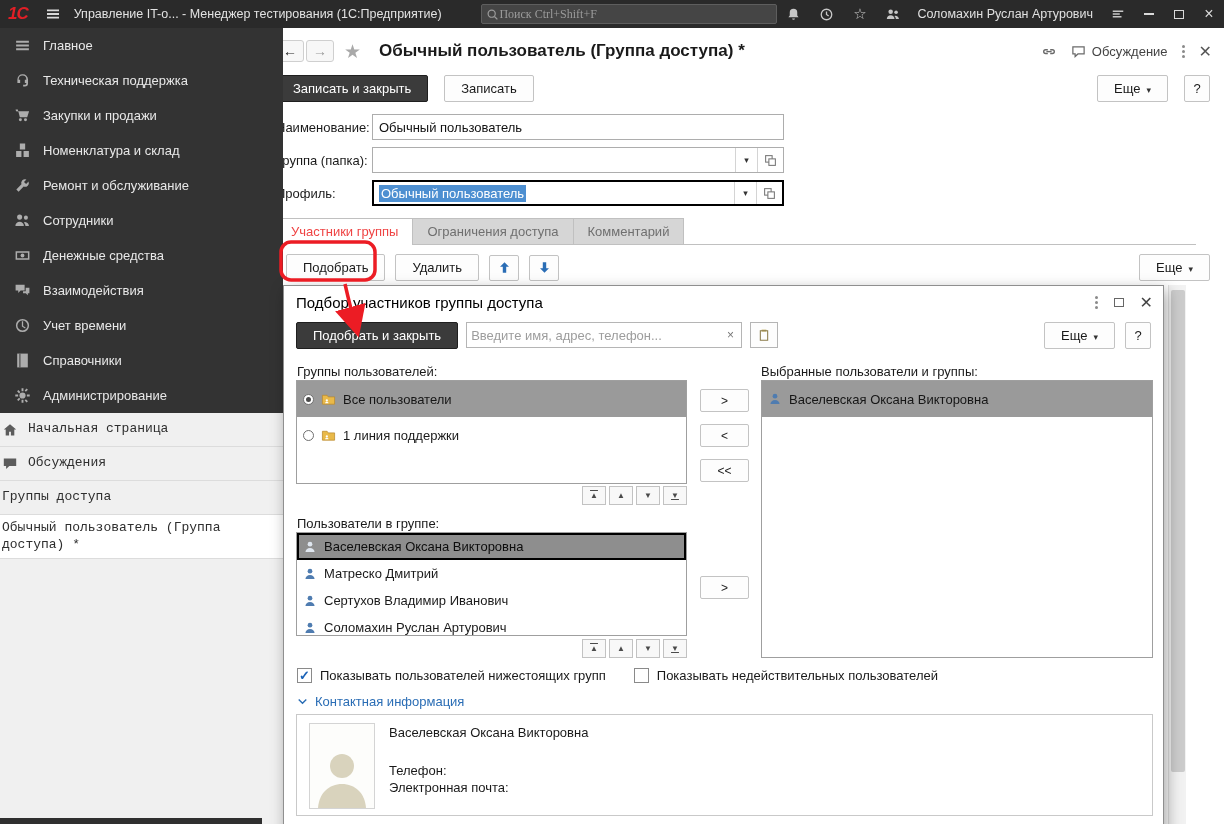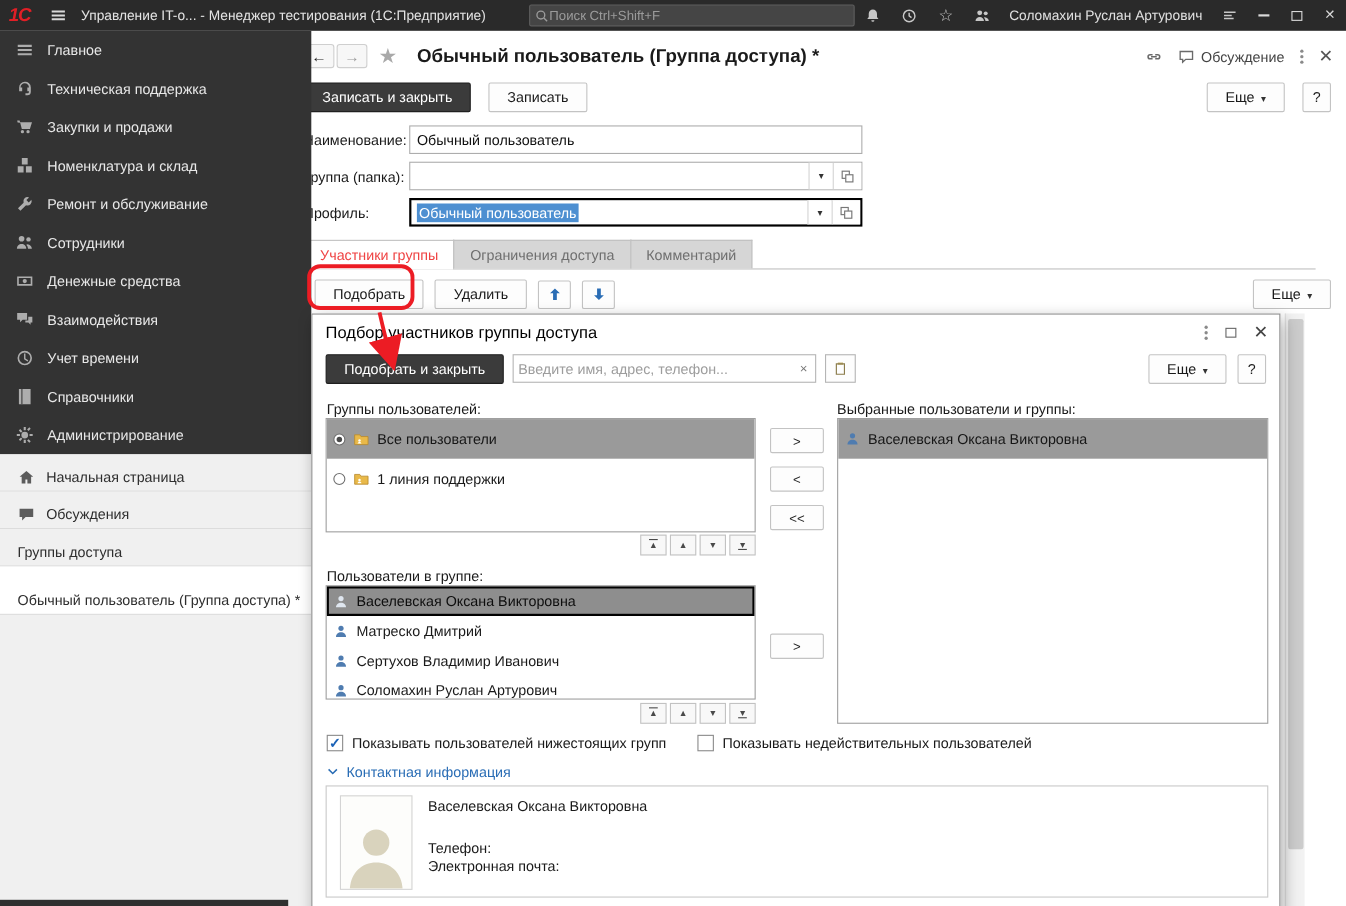--- a/index.html
+++ b/index.html
@@ -5,36 +5,36 @@
   * { box-sizing: border-box; margin: 0; padding: 0; }
   html,body { width:1224px; height:824px; overflow:hidden; }
   body { font-family:"Liberation Sans",sans-serif; font-size:13px; background:#fff; position:relative; color:#1a1a1a; }
 
   
   .titlebar { position:absolute; top:0; left:0; width:1224px; height:28px; background:#2a2a2a; display:flex; align-items:center; color:#d9d9d9; z-index:30; }
   .tb-logo { color:#e01f26; font-weight:bold; font-style:italic; font-size:17px; padding:0 10px 0 8px; letter-spacing:-1px; }
   .tb-menu { width:30px; height:28px; display:flex; align-items:center; justify-content:center; cursor:pointer; }
   .tb-title { font-size:12.5px; color:#e3e3e3; margin-left:6px; white-space:nowrap; }
   .tb-search { margin-left:auto; width:296px; height:20px; background:#454545; border:1px solid #5e5e5e; border-radius:2px; display:flex; align-items:center; padding:0 4px; }
-  .tb-search input { flex:1; background:transparent; border:none; outline:none; color:#cfcfcf; font-size:12px; font-family:Liberation Sans, sans-serif; }
+  .tb-search input { flex:1; background:transparent; border:none; outline:none; color:#cfcfcf; font-size:12px; font-family:Liberation Serif, serif; }
   .tb-search input::placeholder { color:#9b9b9b; }
   .tb-iconbtn { width:33px; height:28px; display:flex; align-items:center; justify-content:center; cursor:pointer; }
   .tb-user { font-size:12.5px; color:#e0e0e0; padding:0 8px; white-space:nowrap; }
   .win-btn { width:30px; height:28px; display:flex; align-items:center; justify-content:center; color:#d9d9d9; cursor:pointer; font-size:14px; }
   .ico-min { display:inline-block; width:10px; border-bottom:2px solid #d9d9d9; }
   .ico-max { display:inline-block; width:10px; height:9px; border:1.5px solid #d9d9d9; }
   .kebab { display:flex; flex-direction:column; gap:2px; }
   .kebab i { width:3px; height:3px; border-radius:50%; background:#8a8a8a; }
 
   
   .sidebar { position:absolute; top:28px; left:0; width:283px; bottom:0; background:#333333; display:flex; flex-direction:column; z-index:2; }
   .side-item { height:35px; display:flex; align-items:center; gap:12px; color:#e8e8e8; padding-left:14px; cursor:pointer; font-size:13px; }
   .side-item svg { width:17px; height:17px; flex:none; }
   .sidebar-light { flex:1; background:#f0f0f0; display:flex; flex-direction:column; }
-  .nav-item { min-height:34px; display:flex; align-items:flex-end; gap:10px; padding:4px 8px 4px 16px; color:#2e2e2e; border-bottom:1px solid #dcdcdc; background:#f0f0f0; cursor:pointer; line-height:1.25; }
+  .nav-item { min-height:34px; display:flex; align-items:center; gap:10px; padding:4px 8px 4px 2px; color:#2e2e2e; border-bottom:1px solid #dcdcdc; background:#f0f0f0; cursor:pointer; line-height:1.25;font-family:Liberation Mono, monospace; }
   .nav-item svg { width:16px; height:16px; flex:none; }
   .nav-item.selected { background:#ffffff; }
   .sidebar-bottomstrip { position:absolute; bottom:0; left:0; width:262px; height:6px; background:#2f2f2f; }
 
   
   .main { position:absolute; top:28px; left:262px; width:962px; bottom:0; background:#fff; z-index:1; }
   .form-header { display:flex; align-items:center; height:38px; margin-top:4px; padding:0 12px 0 14px; }
   .navbk { width:28px; height:22px; border:1px solid #cfcfcf; border-radius:3px; background:#f7f7f7; display:flex; align-items:center; justify-content:center; font-size:14px; cursor:pointer; }
   .navbk + .navbk { margin-left:2px; }
   .fav-star { font-size:19px; color:#a9a9a9; margin:0 4px 0 10px; cursor:pointer; }

